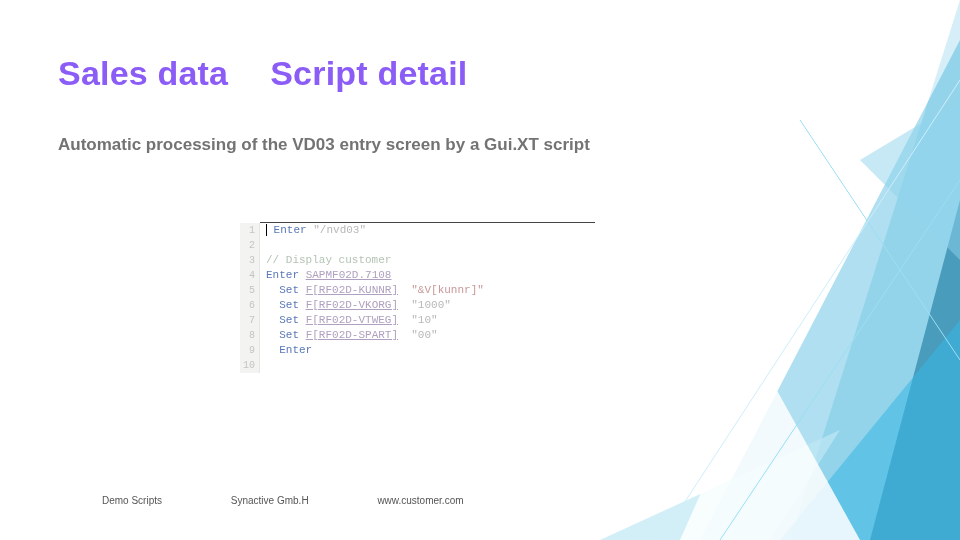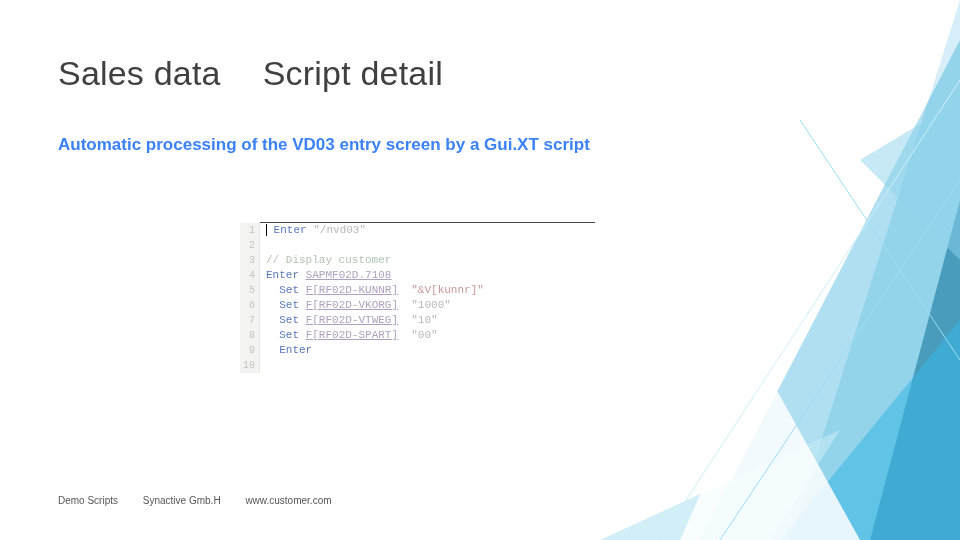--- a/index.html
+++ b/index.html
@@ -20,33 +20,33 @@
     width: 420px;
     height: 540px;
     pointer-events: none;
   }
 
   h1.title {
     position: absolute;
     left: 58px;
     top: 54px;
     font-size: 34px;
-    font-weight: 400;
-    color: #404040;
+    font-weight: 700;
+    color: #8b5cf6;
     letter-spacing: 0.2px;
   }
   h1.title .gap { display:inline-block; width: 42px; }
 
   h2.subtitle {
     position: absolute;
     left: 58px;
     top: 135px;
     font-size: 17px;
     font-weight: 600;
-    color: #3b82f6;
+    color: #737373;
   }
 
   
   .code-wrap {
     position: absolute;
     left: 240px;
     top: 222px;
     width: 340px;
     font-family: Consolas, "Courier New", monospace;
     font-size: 11px;
@@ -81,21 +81,21 @@
   .cursor    { border-left: 1px solid #000; display:inline-block; height:12px; vertical-align:middle; }
 
   
   .footer {
     position: absolute;
     left: 58px;
     bottom: 34px;
     font-size: 10px;
     color: #555;
   }
-  .footer span { margin-right: 22px; }
+  .footer span { margin-right: 22px; margin-left: 44px; }
 </style>
 </head>
 <body>
 
 <div class="slide">
 
   <svg class="deco" viewBox="0 0 420 540" preserveAspectRatio="none">
     <polygon points="420,0 420,540 250,540" fill="#1aa3d4" opacity="0.18"></polygon>
     <polygon points="420,40 420,540 160,540" fill="#1aa3d4" opacity="0.35"></polygon>
     <polygon points="420,200 420,540 330,540" fill="#0b6e96" opacity="0.55"></polygon>

